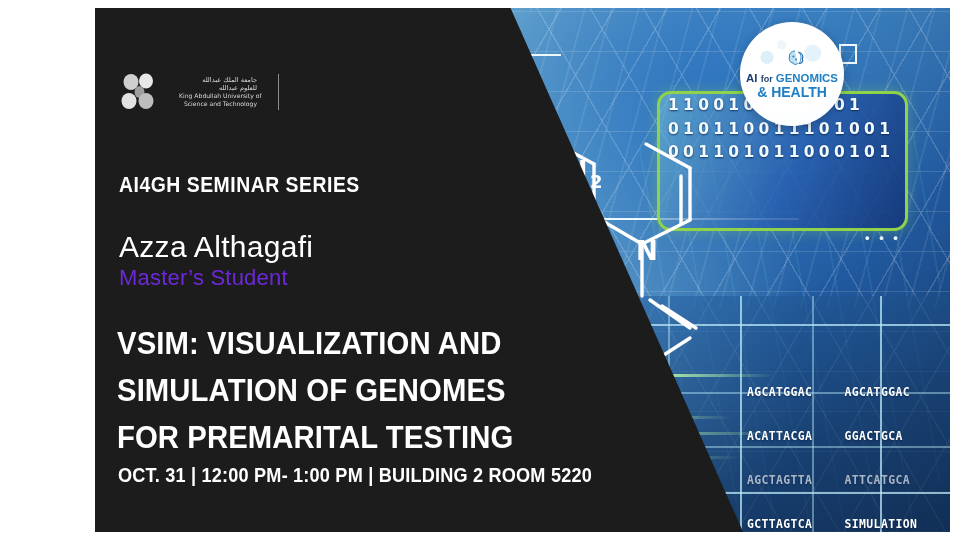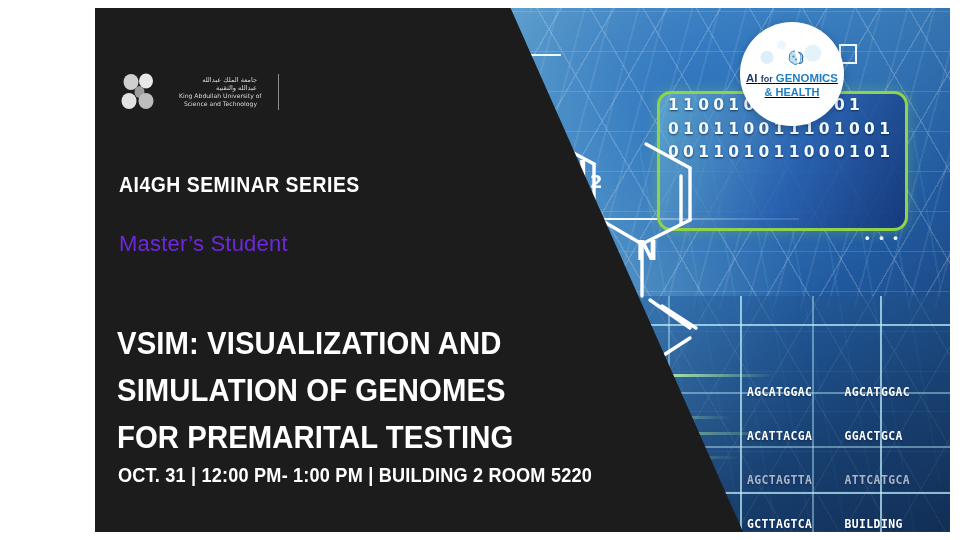--- a/index.html
+++ b/index.html
@@ -98,25 +98,25 @@
     background:radial-gradient(circle at 38% 30%, #ffffff 0%, #ffffff 62%, #f4fbff 100%);
     box-shadow:0 2px 10px rgba(0,0,0,.25);overflow:hidden;}
   .badge .bdeco{position:absolute;inset:0;opacity:.5;
     background-image:
       radial-gradient(circle at 26% 34%, rgba(150,205,235,.65) 0 6px, transparent 7px),
       radial-gradient(circle at 70% 30%, rgba(150,205,235,.5) 0 8px, transparent 9px),
       radial-gradient(circle at 40% 22%, rgba(180,220,240,.5) 0 4px, transparent 5px),
       radial-gradient(circle at 78% 52%, rgba(180,220,240,.45) 0 5px, transparent 6px);}
   .bicon{position:absolute;left:45px;top:27px;width:22px;height:20px;}
   .btext{position:absolute;left:0;right:0;top:50px;text-align:center;
-         font-family:"Liberation Sans",sans-serif;line-height:12.5px;text-decoration:underline;}
+         font-family:"Liberation Sans",sans-serif;line-height:12.5px;}
   .btext .l1{font-size:11.4px;font-weight:700;color:#1b3c72;white-space:nowrap;}
   .btext .l1 .gen{color:#1f7fc4;}
   .btext .l1 .forw{font-size:9px;font-weight:700;color:#24456f;}
-  .btext .l2{font-size:11px;font-weight:700;color:#1f7fc4;white-space:nowrap;}
+  .btext .l2{font-size:14px;font-weight:700;color:#1f7fc4;white-space:nowrap;}
 </style>
 </head>
 <body>
 
 <div id="poster">
 
   <div class="art">
     <div class="hexlayer"></div>
     <div class="hexglow"></div>
     <div class="beams"></div>
@@ -182,21 +182,21 @@
         <div>GCTTAGTCA</div>
         
         
         
         
       </div>
       <div class="col c2">
         <div>AGCATGGAC</div>
         <div>GGACTGCA</div>
         <div class="dim">ATTCATGCA</div>
-        <div>BUILDING</div>
+        <div>SIMULATION</div>
         
         
         
         
       </div>
     </div>
   </div>
 
   <div class="darkpanel"></div>
 
@@ -205,30 +205,31 @@
     <div class="kaust">
       <svg class="kmark" viewBox="0 0 42 40">
         <ellipse cx="11" cy="10" rx="7.5" ry="8" fill="#cfcfcf"></ellipse>
         <ellipse cx="26" cy="9" rx="7" ry="7.5" fill="#e8e8e8"></ellipse>
         <ellipse cx="19.5" cy="20" rx="5" ry="6" fill="#9d9d9d"></ellipse>
         <ellipse cx="9" cy="29" rx="7.5" ry="8" fill="#e2e2e2"></ellipse>
         <ellipse cx="26" cy="29" rx="7.5" ry="8" fill="#bdbdbd"></ellipse>
       </svg>
       <div class="karabic">
         <div class="ar">جامعة الملك عبدالله</div>
-        <div class="ar">عبدالله والتقنية</div>
+        <div class="ar">للعلوم عبدالله</div>
         <div>King Abdullah University of</div>
         <div>Science and Technology</div>
       </div>
       <div class="kdiv"></div>
     </div>
 
     <div class="series">AI4GH SEMINAR SERIES</div>
 
     <div class="speaker">
+      <div class="sname">Azza Althagafi</div>
       <div class="srole">Master’s Student</div>
     </div>
 
     <div class="title">
       <div>VSIM: VISUALIZATION AND</div>
       <div>SIMULATION OF GENOMES</div>
       <div>FOR PREMARITAL TESTING</div>
     </div>
 
     <div class="when">OCT. 31 | 12:00 PM- 1:00 PM | BUILDING 2 ROOM 5220</div>

